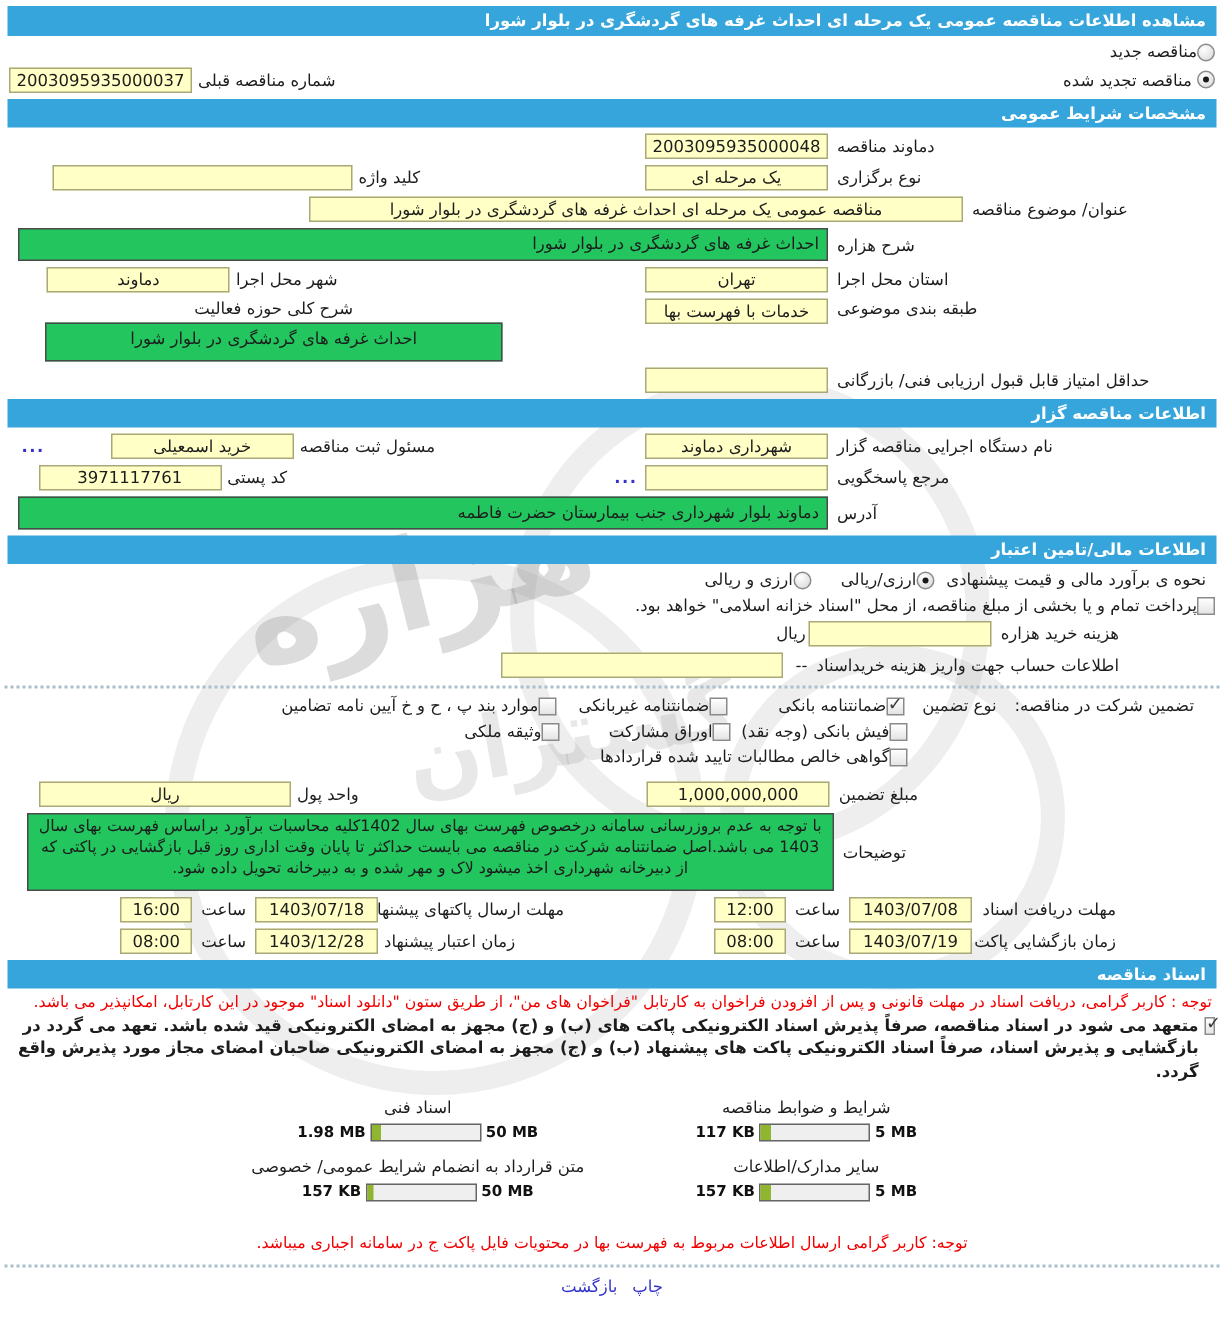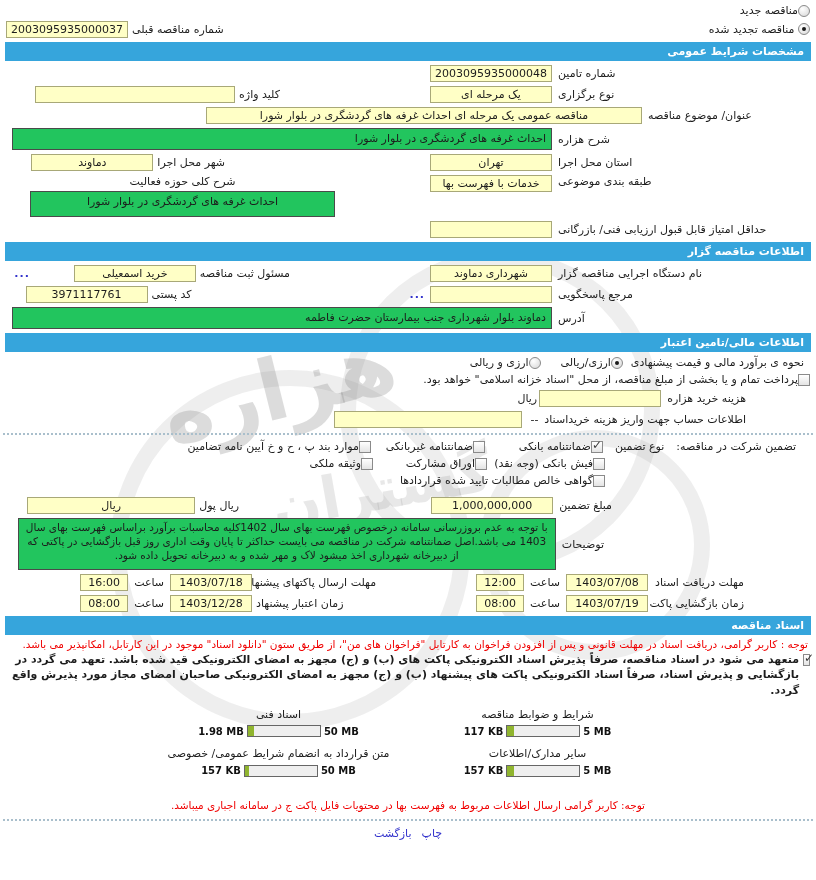--- a/index.html
+++ b/index.html
@@ -76,40 +76,41 @@
   <div class="wm">
     <div class="circ c1"></div>
     <div class="circ c2"></div>
     <div class="circ c3"></div>
     <div class="t1">هزاره</div>
     <div class="t2">گستران</div>
   </div>
 
   <div class="content">
 
+    <div class="bar titlebar">مشاهده اطلاعات مناقصه عمومی یک مرحله ای احداث غرفه های گردشگری در بلوار شورا</div>
 
     <div class="row">
       <span class="radio"></span>
       <span class="lbl gap4">مناقصه جدید</span>
     </div>
     <div class="row" style="justify-content:space-between;">
       <span>
         <span class="radio checked"></span>
         <span class="lbl gap4">مناقصه تجدید شده</span>
       </span>
       <span style="display:flex;align-items:center;">
         <span class="lbl" style="margin-left:4px;">شماره مناقصه قبلی</span>
         <span class="field f122">2003095935000037</span>
       </span>
     </div>
 
     <div class="bar">مشخصات شرایط عمومی</div>
 
     <div class="row">
-      <span class="lbl lbl1">شماره تامین</span>
+      <span class="lbl lbl1">دماوند مناقصه</span>
       <span class="field f122">2003095935000048</span>
     </div>
 
     <div class="row">
       <span class="lbl lbl1">نوع برگزاری</span>
       <span class="field f122">یک مرحله ای</span>
       <span class="lbl" style="margin-right:150px;margin-left:4px;">کلید واژه</span>
       <span class="field f200"></span>
     </div>
 
@@ -231,21 +232,21 @@
     <div class="row" style="padding-right:205px;">
       <span class="gcell3">
         <span class="cb"></span>
         <span class="lbl gap4">گواهی خالص مطالبات تایید شده قراردادها</span>
       </span>
     </div>
 
     <div class="row" style="padding-right:198px;margin-top:10px;">
       <span class="lbl" style="margin-left:6px;">مبلغ  تضمین</span>
       <span class="field f122">1,000,000,000</span>
-      <span class="lbl" style="margin-right:192px;margin-left:4px;">ریال پول</span>
+      <span class="lbl" style="margin-right:192px;margin-left:4px;">واحد پول</span>
       <span class="field f168">ریال</span>
     </div>
 
     <div class="row" style="padding-right:206px;align-items:center;">
       <span class="lbl" style="margin-left:6px;">توضیحات</span>
       <span class="wbox notes-box">با توجه به عدم  بروزرسانی سامانه  درخصوص فهرست بهای سال 1402کلیه محاسبات برآورد براساس فهرست بهای سال 1403 می باشد.اصل  ضمانتنامه شرکت در مناقصه می بایست حداکثر تا پایان وقت اداری روز قبل  بازگشایی در پاکتی که از دبیرخانه شهرداری اخذ میشود لاک و مهر شده و به  دبیرخانه تحویل داده شود.</span>
     </div>
 
 
     <div class="row" style="padding-right:66px;">

